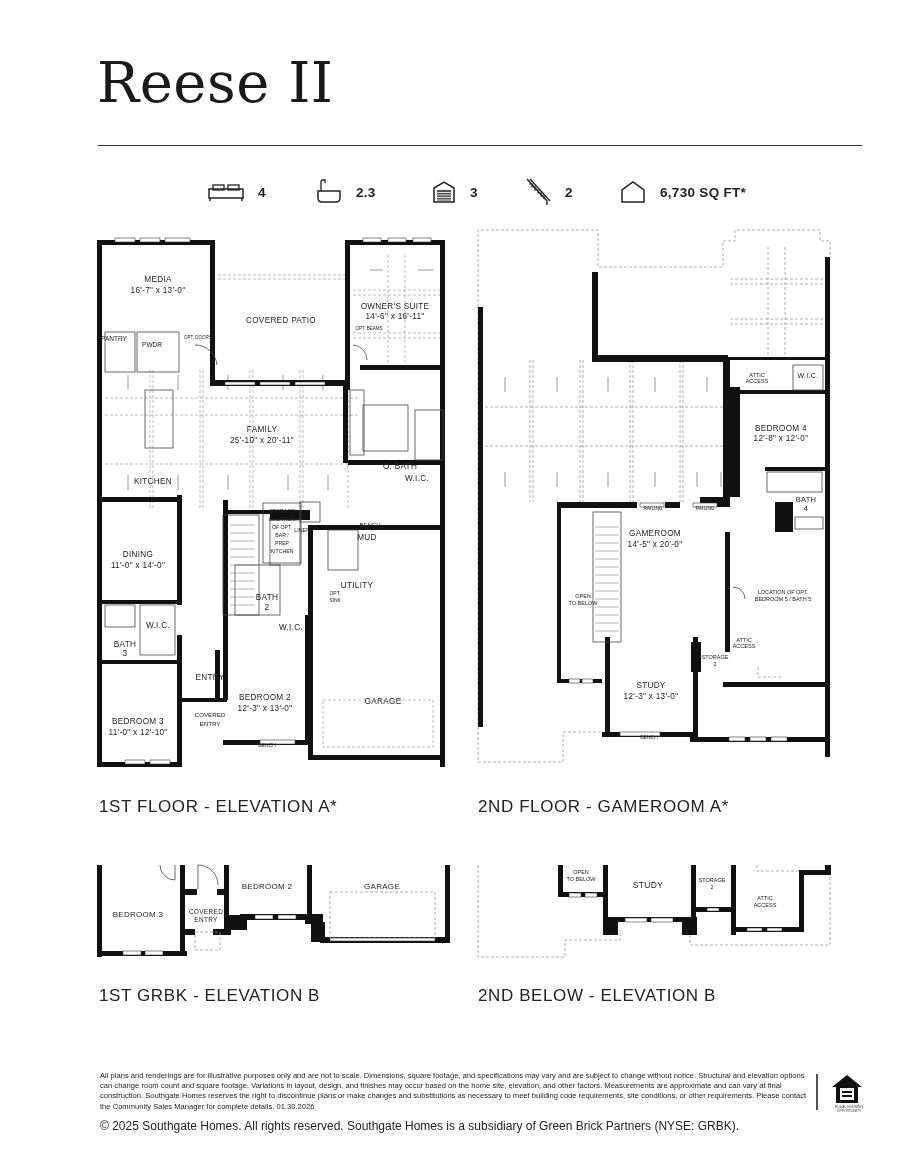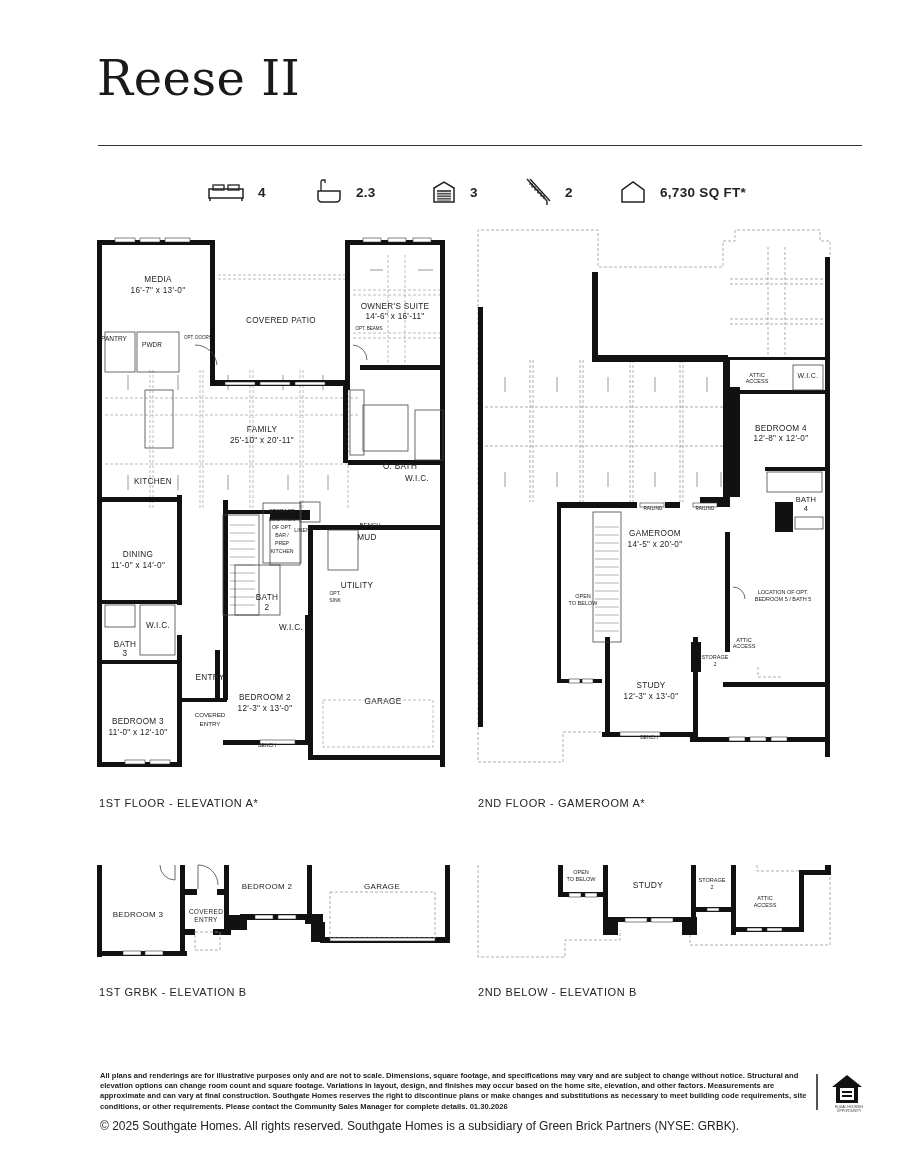--- a/index.html
+++ b/index.html
@@ -1,26 +1,26 @@
 <!DOCTYPE html>
 <html><head>
 <meta charset="utf-8">
 <style>
   html, body { margin: 0; padding: 0; background: #ffffff; }
   body { width: 900px; height: 1165px; position: relative; overflow: hidden; font-family: "Liberation Sans", sans-serif; color: #1a1a1a; }
-  .title { position: absolute; left: 97px; top: 50px; font-family: "DejaVu Serif", serif; font-size: 48px; font-weight: normal; letter-spacing: 0.5px; color: #1a1a1a; }
+  .title { position: absolute; left: 97px; top: 50px; font-family: "DejaVu Serif", serif; font-size: 56px; font-weight: normal; letter-spacing: 0.5px; color: #1a1a1a; }
   .rule { position: absolute; left: 98px; top: 145px; width: 764px; height: 1px; background: #333; }
   .specs { position: absolute; top: 176px; left: 0; width: 900px; height: 32px; }
   .spec { position: absolute; top: 0; display: flex; align-items: center; height: 32px; }
   .spec svg { display: block; }
   .spec .val { font-size: 13.5px; font-weight: bold; margin-left: 14px; color: #222; letter-spacing: 0.3px; }
   .plan { position: absolute; }
   .plan svg { display: block; }
-  .floor-label { position: absolute; font-size: 11px; letter-spacing: 0.6px; color: #222; }
-  .disclaimer { position: absolute; left: 100px; top: 1071px; width: 715px; font-size: 7.6px; line-height: 10.2px; color: #222; font-weight: bold; }
+  .floor-label { position: absolute; font-size: 17px; letter-spacing: 0.6px; color: #222; }
+  .disclaimer { position: absolute; left: 100px; top: 1071px; width: 715px; font-size: 7.6px; line-height: 10.2px; color: #222; }
   .copyright { position: absolute; left: 100px; top: 1119px; font-size: 12px; color: #222; }
   .eho { position: absolute; left: 816px; top: 1072px; width: 60px; height: 44px; }
   .eho-bar { position: absolute; left: 0; top: 2px; width: 1.5px; height: 36px; background: #555; }
   .eho-caption { position: absolute; left: 10px; top: 33px; width: 46px; font-size: 3.4px; line-height: 4px; text-align: center; color: #333; }
   text { font-family: "Liberation Sans", sans-serif; }
 </style>
 </head>
 <body>
 
 <div class="title">Reese II</div>

